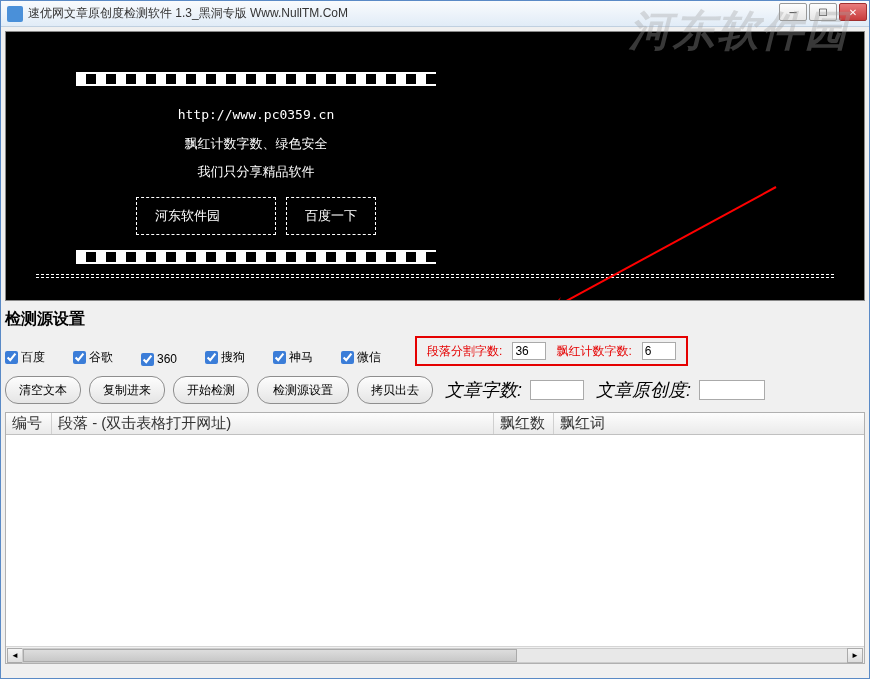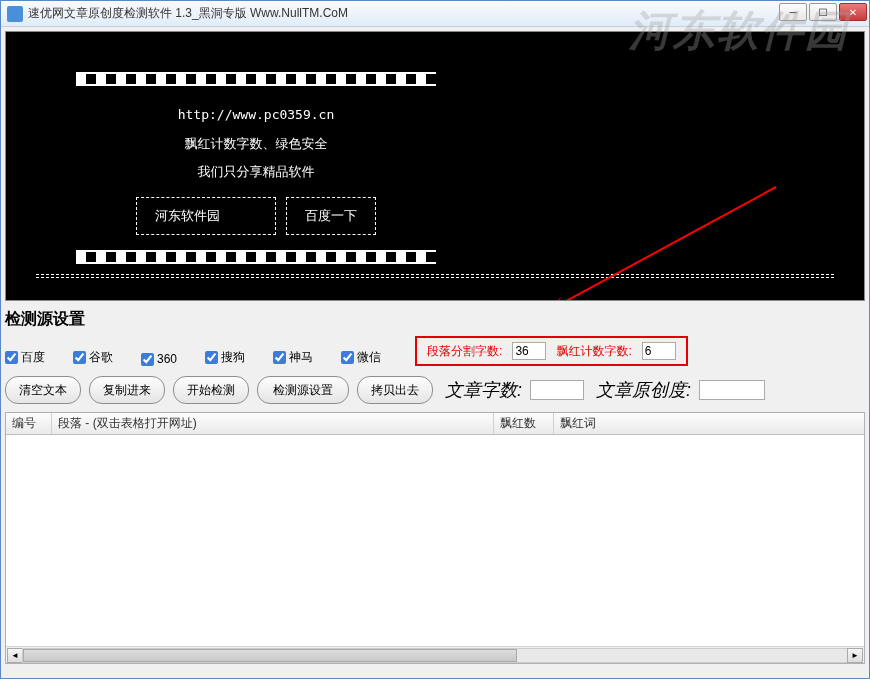--- a/index.html
+++ b/index.html
@@ -214,21 +214,21 @@
       border-bottom: 1px solid #c0c0c0;
       height: 22px;
       align-items: center;
     }
     .th {
       border-right: 1px solid #d0d0d0;
       padding: 0 6px;
       height: 100%;
       display: flex;
       align-items: center;
-      font-size: 12px;
+      font-size: 15px;
       color: #333;
     }
     .th1 { width: 46px; }
     .th2 { flex: 1; }
     .th3 { width: 60px; }
     .th4 { width: 310px; border-right: none; }
     .table-body {
       flex: 1;
       overflow: auto;
     }

